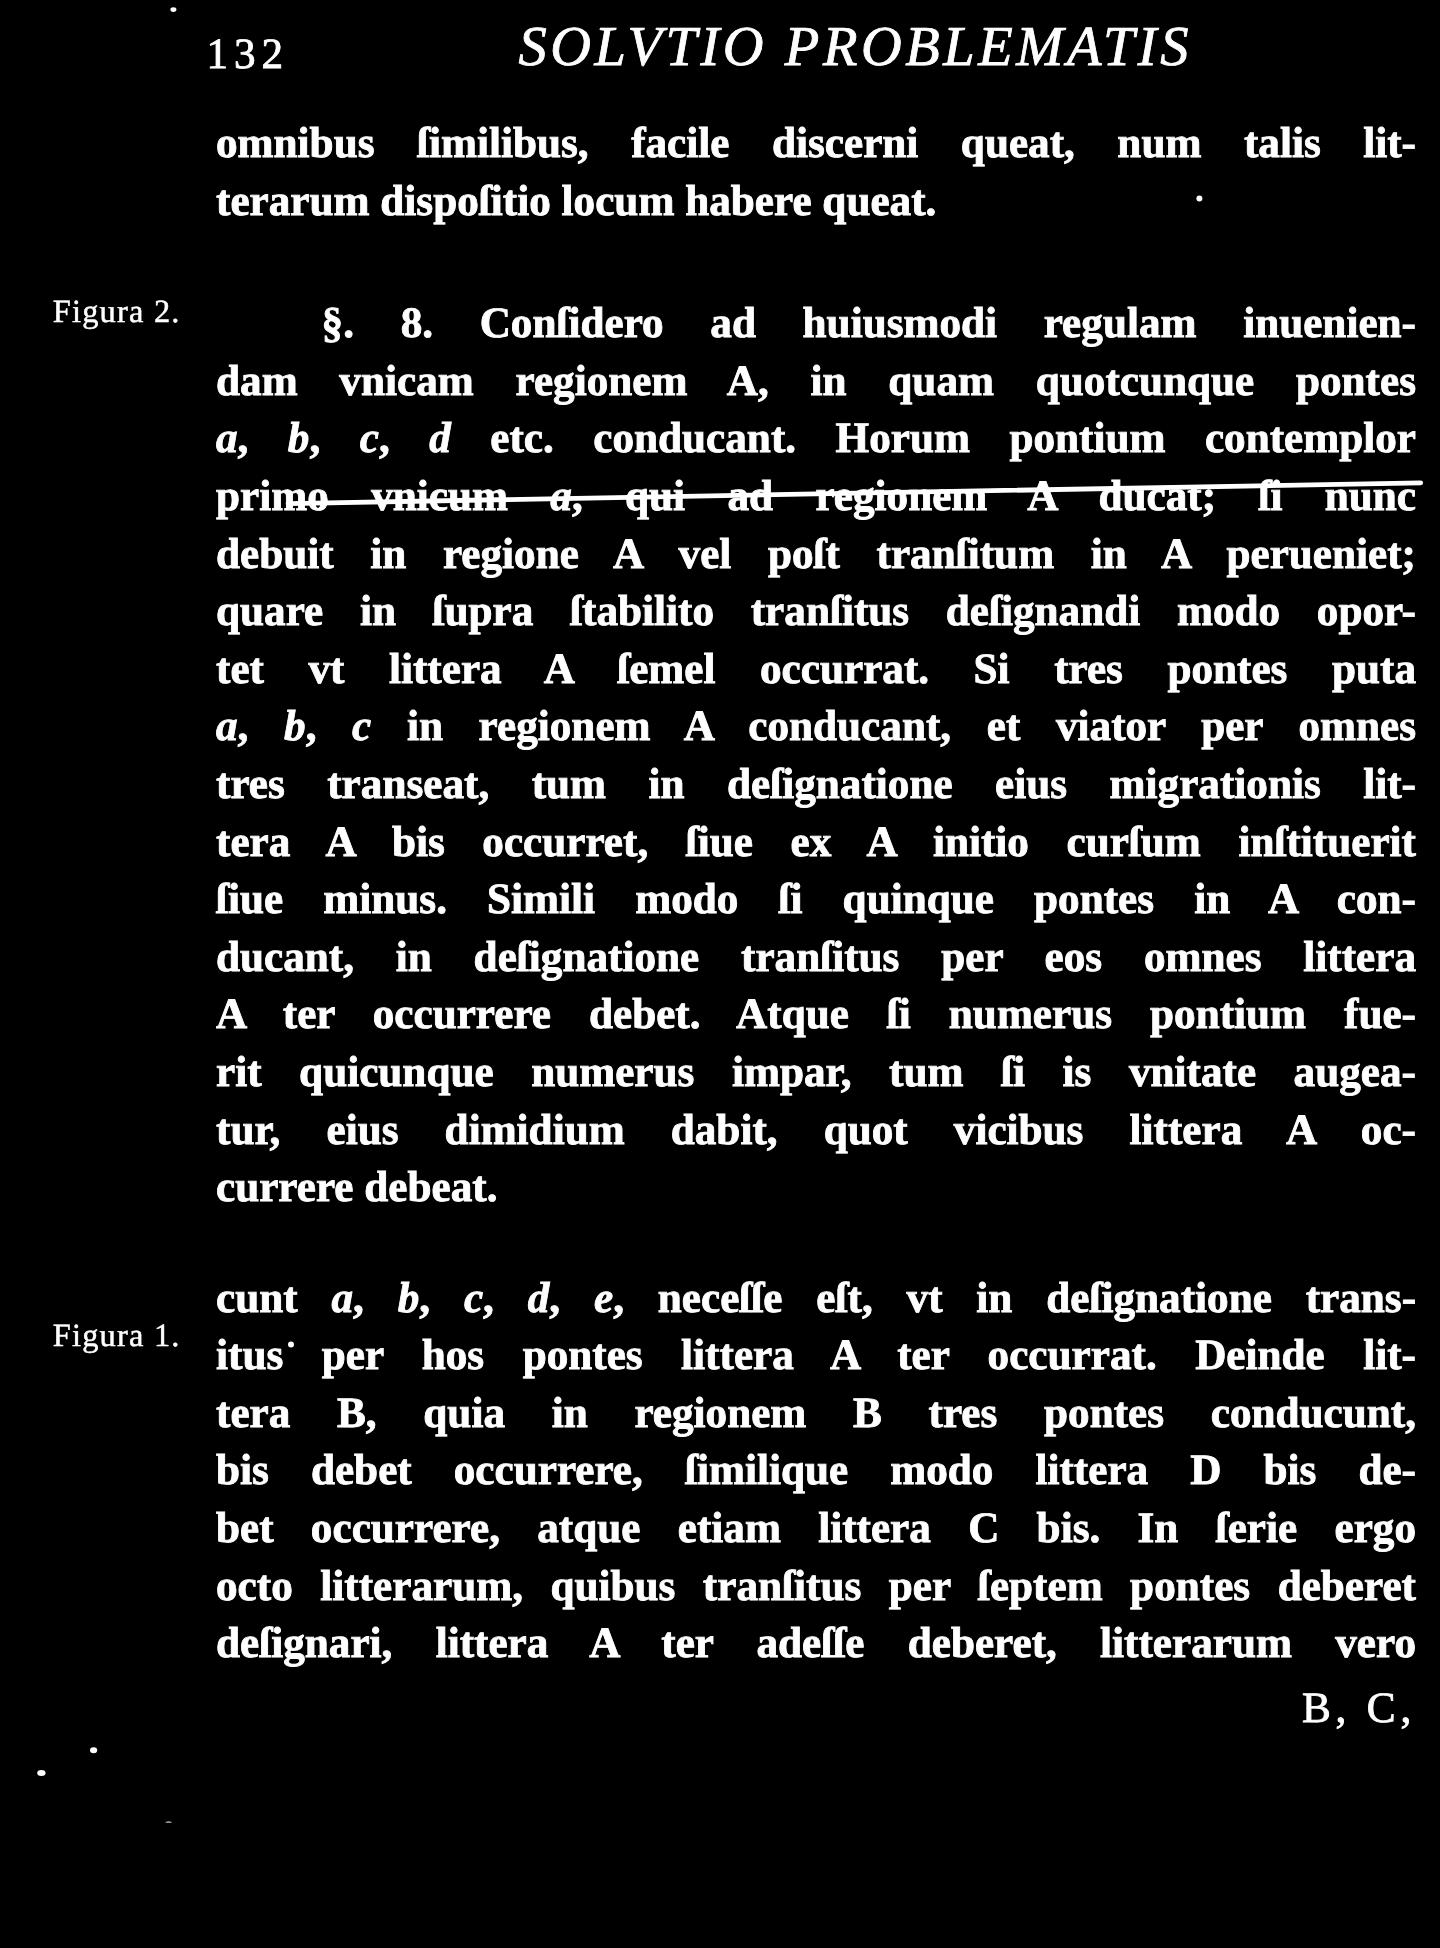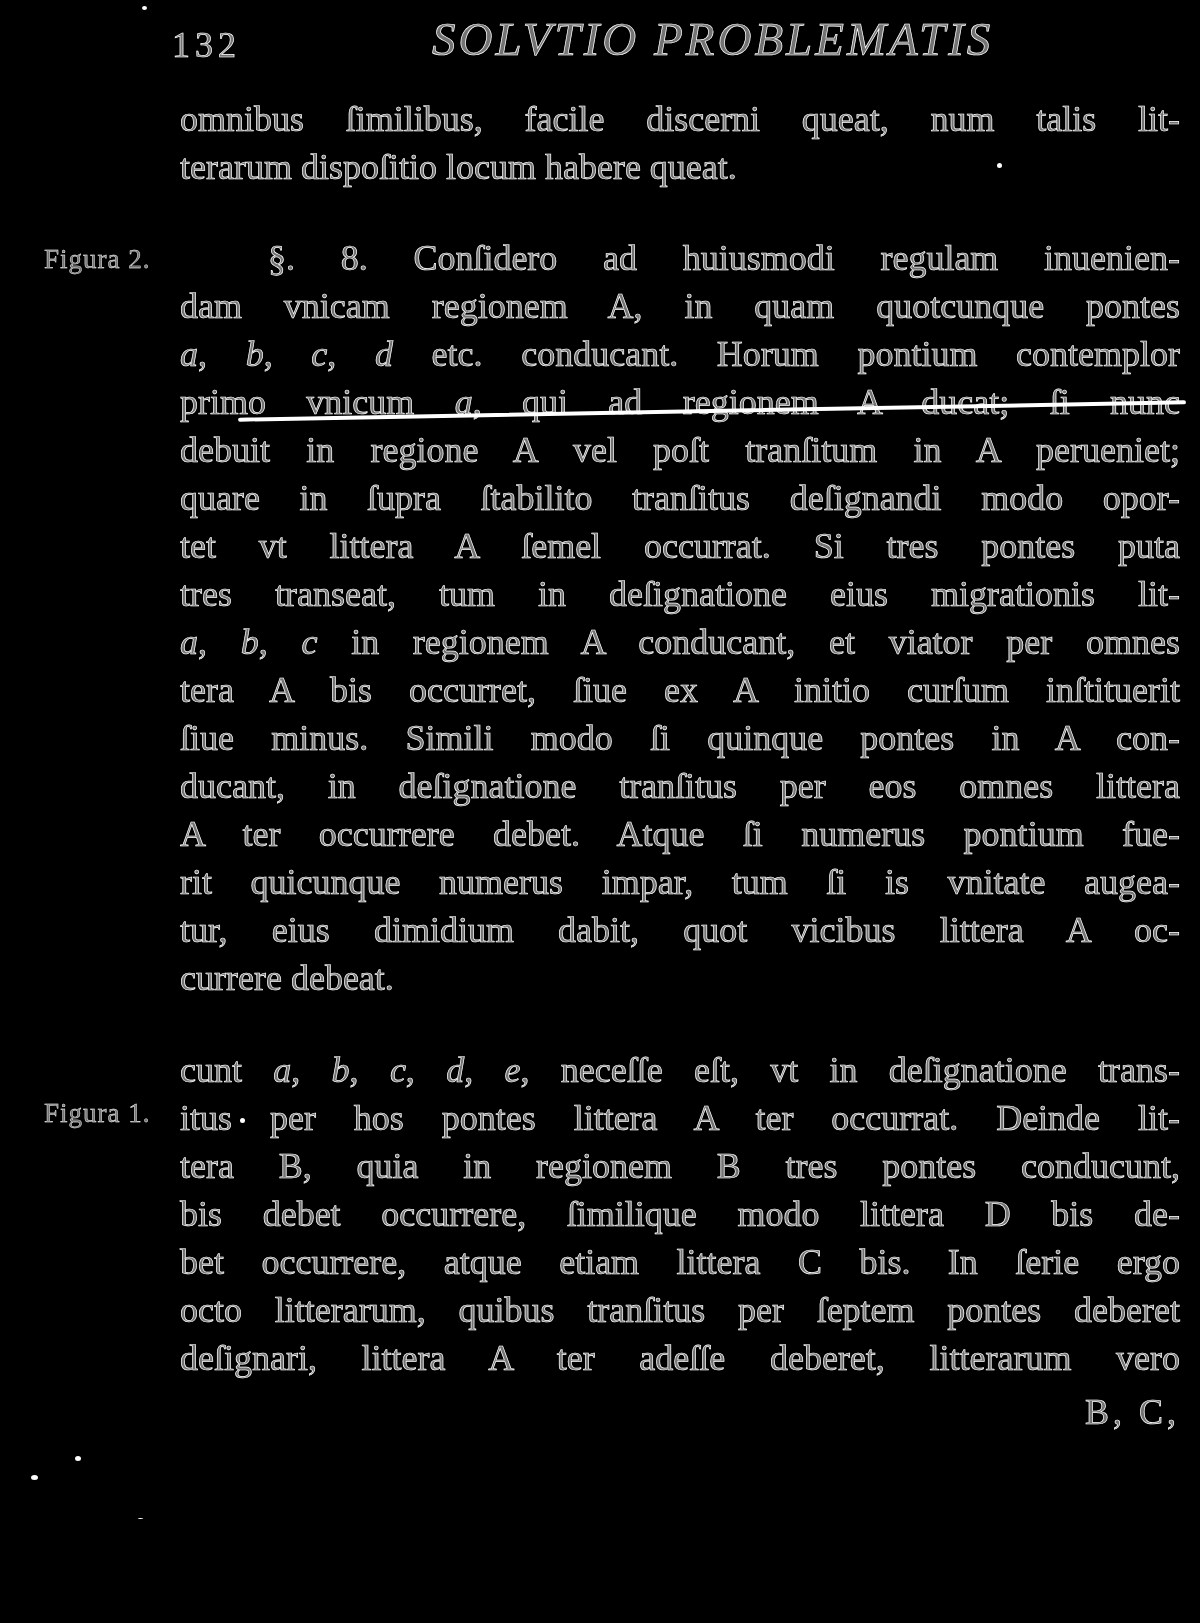--- a/index.html
+++ b/index.html
@@ -5,21 +5,21 @@
   html, body {
     margin: 0;
     padding: 0;
     background: #000;
   }
   .page {
     position: relative;
     width: 1200px;
     height: 1519px;
     background: #000000;
-    color: #737373;
+    color: #ffffff;
     overflow: hidden;
     font-family: "Liberation Serif", "DejaVu Serif", serif;
     -webkit-text-stroke: 0.7px #ffffff;
   }
   
   .page-number {
     position: absolute;
     left: 172px;
     top: 24px;
     font-size: 36px;
@@ -47,22 +47,22 @@
   .margin-note.fig1 { top: 1098px; }
   
   .column {
     position: absolute;
     left: 180px;
     top: 95px;
     width: 1000px;
     font-size: 36px;
     line-height: 48px;
   }
-  .para { margin: 0; }
-  .para-s8 { margin-top: 43px; }
+  .para { margin: 0; font-weight: bold; }
+  .para-s8 { margin-top: 54px; }
   .para-s9 { margin-top: 44px; }
   .line {
     text-align: justify;
     text-align-last: justify;
     min-height: 48px;
   }
   .line.indent { text-indent: 88px; }
   .line.flush-left {
     text-align: center;
     text-align-last: left;
@@ -118,22 +118,22 @@
     </div>
 
     <div class="para para-s8">
       <div class="line indent">§. 8. Conſidero ad huiusmodi regulam inuenien-</div>
       <div class="line">dam vnicam regionem A, in quam quotcunque pontes</div>
       <div class="line"><i>a</i>, <i>b</i>, <i>c</i>, <i>d</i> etc. conducant.  Horum pontium contemplor</div>
       <div class="line">primo vnicum <i>a</i>, qui ad regionem A ducat; ſi nunc</div>
       <div class="line">debuit in regione A vel poſt tranſitum in A perueniet;</div>
       <div class="line">quare in ſupra ſtabilito tranſitus deſignandi modo opor-</div>
       <div class="line">tet vt littera A ſemel occurrat.  Si tres pontes puta</div>
+      <div class="line"><i>a</i>, <i>b</i>, <i>c</i> in regionem A conducant, et viator per omnes</div>
       <div class="line">tres transeat, tum in deſignatione eius migrationis lit-</div>
-      <div class="line"><i>a</i>, <i>b</i>, <i>c</i> in regionem A conducant, et viator per omnes</div>
       <div class="line">tera A bis occurret, ſiue ex A initio curſum inſtituerit</div>
       <div class="line">ſiue minus.  Simili modo ſi quinque pontes in A con-</div>
       <div class="line">ducant, in deſignatione tranſitus per eos omnes littera</div>
       <div class="line">A ter occurrere debet.  Atque ſi numerus pontium fue-</div>
       <div class="line">rit quicunque numerus impar, tum ſi is vnitate augea-</div>
       <div class="line">tur, eius dimidium dabit, quot vicibus littera A oc-</div>
       <div class="line flush-left">currere debeat.</div>
     </div>
 
     <div class="para para-s9">

